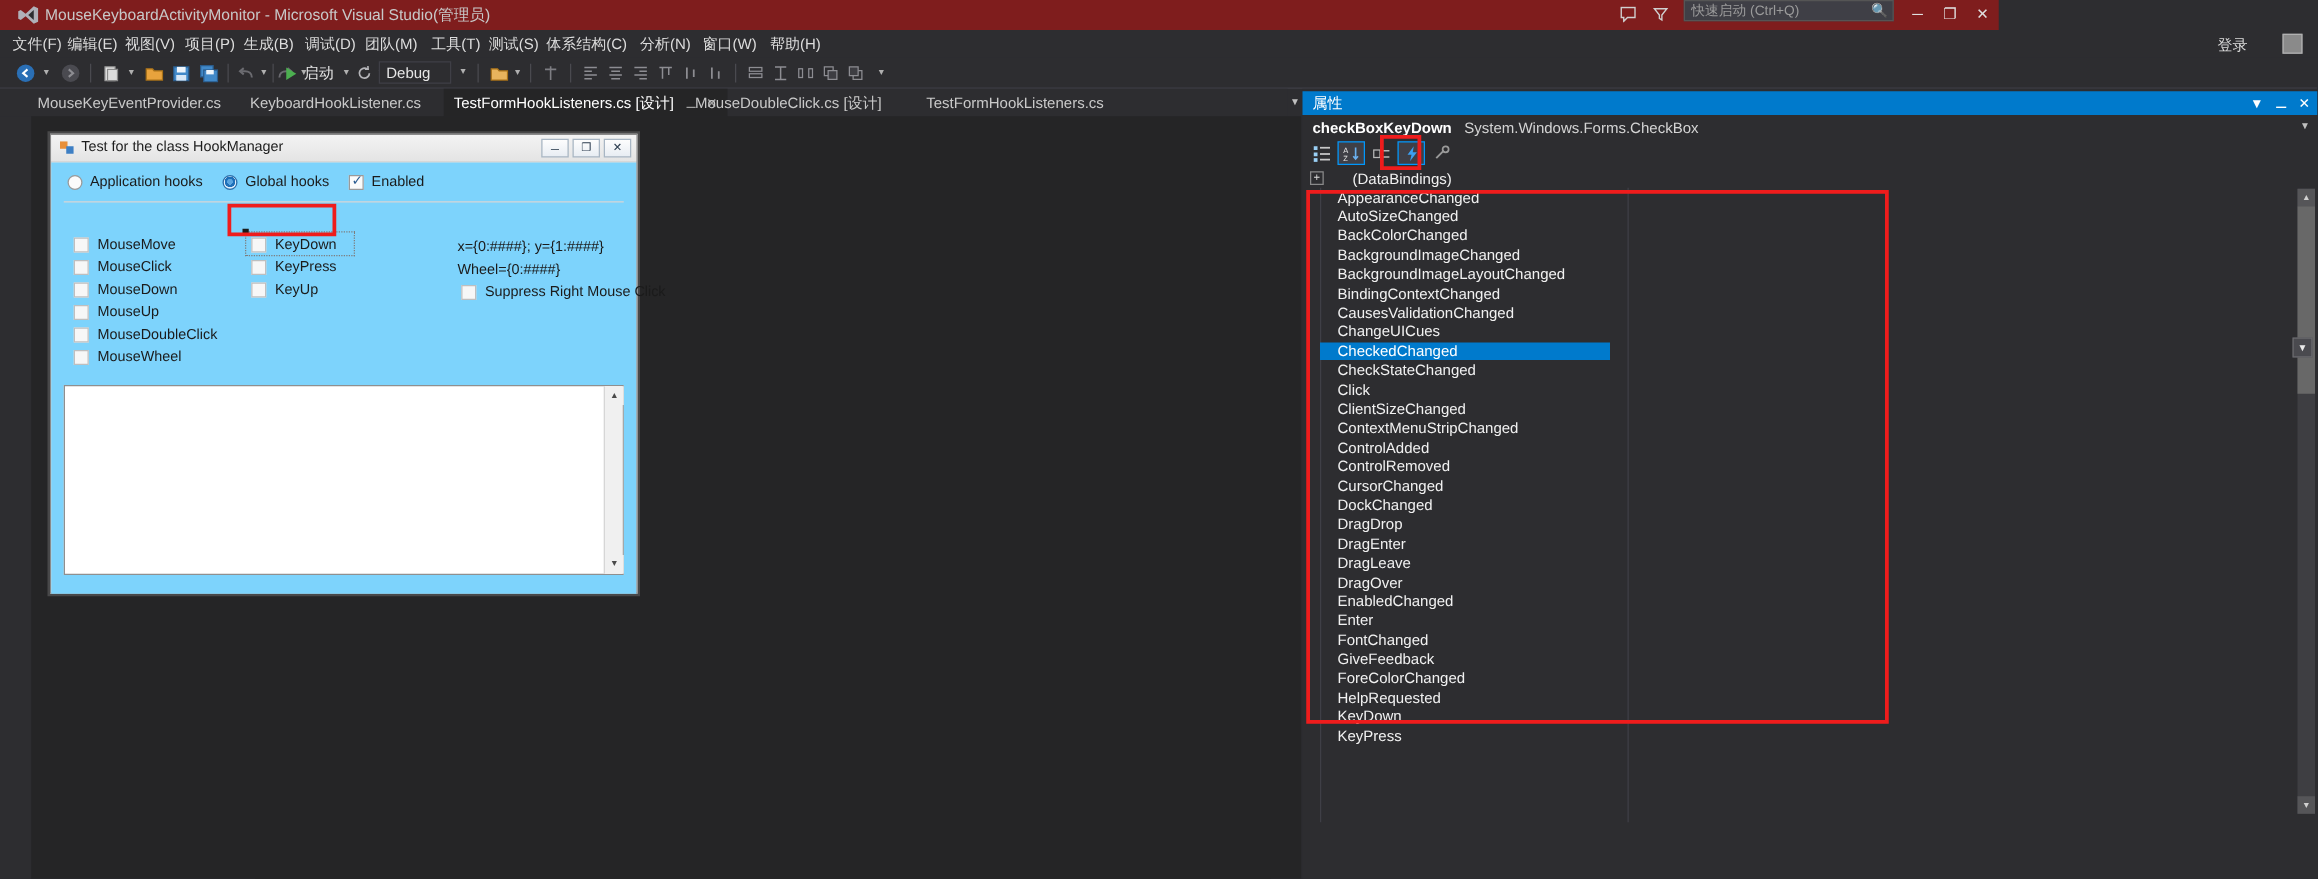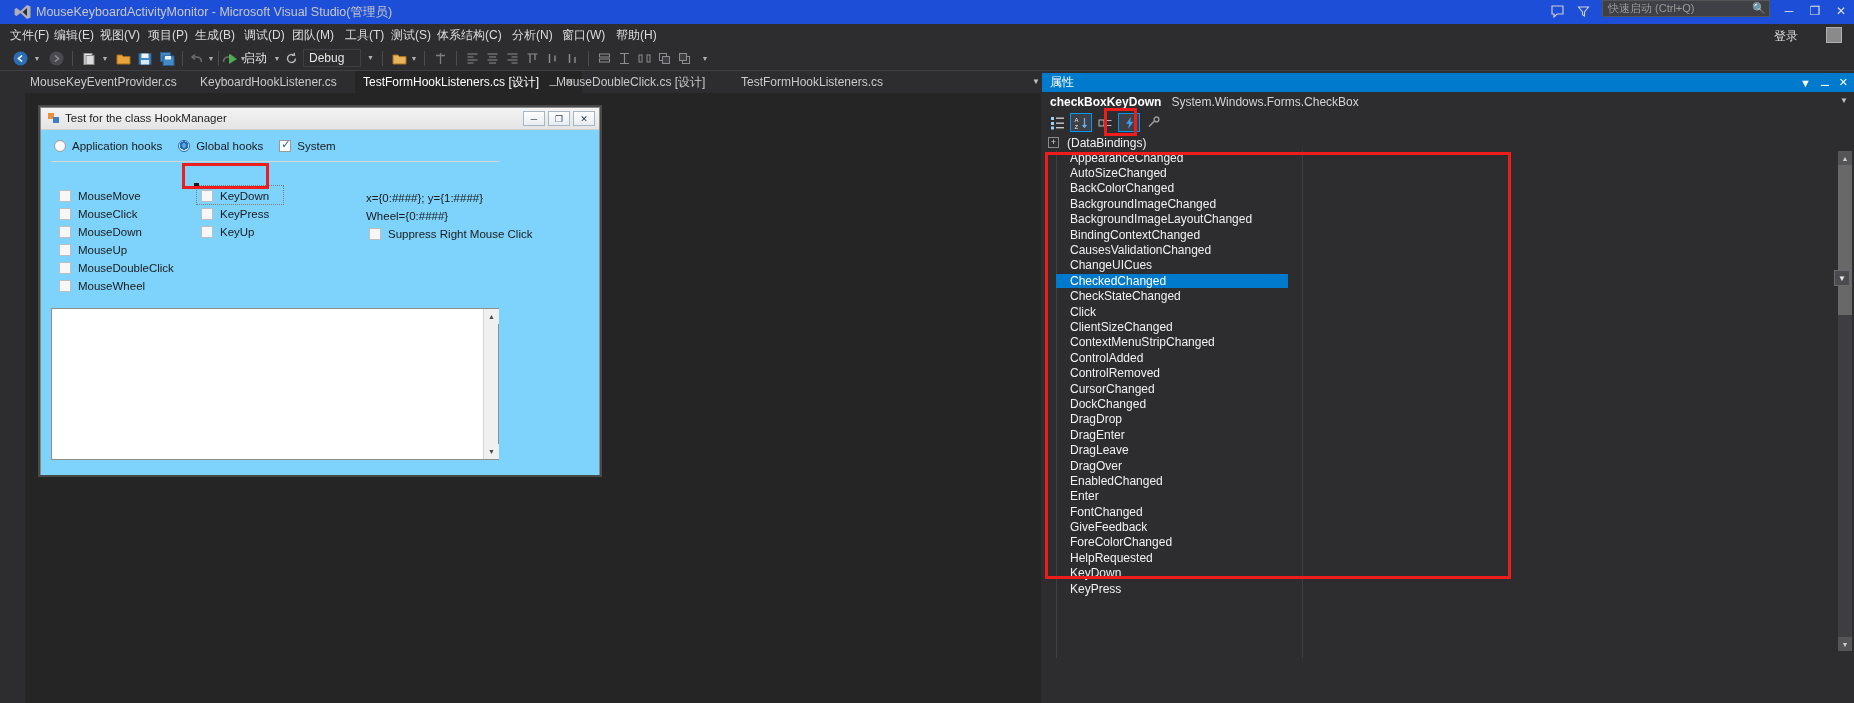--- a/index.html
+++ b/index.html
@@ -5,21 +5,21 @@
   * { box-sizing: border-box; margin:0; padding:0; }
   html,body {
     width:1854px; height:703px; overflow:hidden;
     background:#2d2d30;
     font-family:"Liberation Sans","DejaVu Sans",sans-serif;
     font-size:12px; color:#f1f1f1;
   }
   #app { position:relative; width:1854px; height:703px; background:#2d2d30; }
 
   
-  .titlebar { position:absolute; left:0; top:0; width:1854px; height:24px; background:#1d4ed8; }
+  .titlebar { position:absolute; left:0; top:0; width:1599px; height:24px; background:#7f1d1d; }
   .vs-logo { position:absolute; left:14px; top:4px; width:17px; height:16px; }
   .title-text { position:absolute; left:36px; top:4px; font-size:12.5px; color:#c8c8c8; white-space:nowrap; }
   .tb-right { position:absolute; right:0; top:0; height:24px; display:flex; align-items:flex-start; }
   .tb-icon { width:26px; height:22px; display:flex; align-items:center; justify-content:center; color:#d0d0d0; }
   .qsearch {
     width:168px; height:17px; background:#3f3f46; border:1px solid #555;
     display:flex; align-items:center; padding:0 3px 0 5px; margin:0 6px;
   }
   .qsearch span.ph { font-size:11px; color:#9b9b9b; flex:1; white-space:nowrap; }
   .qsearch span.mag { color:#b5b5b5; font-size:11px; }
@@ -51,21 +51,21 @@
          line-height:22px; white-space:nowrap; padding:0 8px; }
   .tab.active { background:#252526; color:#ffffff; }
   .tab .pin { font-size:10px; color:#a0a0a0; margin-left:6px; }
   .tab .cls { font-size:11px; color:#a0a0a0; margin-left:4px; }
   .tabstrip-caret { position:absolute; left:1032px; top:77px; font-size:8px; color:#c0c0c0; }
 
   
   .designer { position:absolute; left:25px; top:93px; width:1016px; height:610px; background:#252526; }
 
   
-  .winform { position:absolute; left:40px; top:107px; width:560px; height:368px;
+  .winform { position:absolute; left:40px; top:107px; width:470px; height:368px;
              background:#efefef; border:1px solid #8a8a8a;
              box-shadow:0 0 0 2px rgba(180,180,180,0.25); }
   .wf-title { position:relative; height:22px; background:linear-gradient(#f3f3f3,#e4e4e4);
               border-bottom:1px solid #d0d0d0; }
   .wf-ico { position:absolute; left:7px; top:5px; width:11px; height:11px; }
   .wf-caption { position:absolute; left:24px; top:4px; font-size:11.5px; color:#1c1c1c; white-space:nowrap; }
   .wf-btns { position:absolute; right:4px; top:3px; display:flex; gap:3px; }
   .wf-btn { width:22px; height:15px; border:1px solid #a8b6c4; background:linear-gradient(#fdfdfd,#e8edf3);
             display:flex; align-items:center; justify-content:center; font-size:9px; color:#2a3b4d; }
   .wf-body { position:relative; height:345px; background:#7dd3fc; }
@@ -108,21 +108,21 @@
   .props-obj b { color:#ffffff;margin-top:48px; }
   .props-obj span { color:#d4d4d4; }
   .props-objcaret { position:absolute; right:6px; top:25px; font-size:8px; color:#c0c0c0; }
   .props-tools { position:absolute; left:4px; top:41px; width:812px; height:21px; display:flex; align-items:center; gap:2px; }
   .ptool { width:22px; height:19px; display:flex; align-items:center; justify-content:center; }
   .ptool.sel { background:#3f3f46; border:1px solid #0097fb; }
 
   .db-row { position:absolute; left:6px; top:64px; height:15px; display:flex; align-items:center; }
   .db-exp { width:11px; height:11px; border:1px solid #8a8a8a; color:#dcdcdc; font-size:9px;
             display:flex; align-items:center; justify-content:center; line-height:1; }
-  .db-txt { font-size:12px; color:#f1f1f1; margin-left:8px; }
+  .db-txt { font-size:12px; color:#f1f1f1; margin-left:23px; }
 
   .grid { position:absolute; left:14px; top:79px; width:798px; height:508px; overflow:hidden; }
   .grow { position:relative; height:15.4px; display:flex; align-items:center; }
   .grow .nm { width:232px; font-size:12px; color:#f1f1f1; padding-left:14px; white-space:nowrap; overflow:hidden; }
   .grow .vl { flex:1; font-size:12px; color:#ffffff; font-weight:bold; padding-left:6px; white-space:nowrap; }
   .grow.sel .nm { background:#007acc; color:#fff; }
   .gridline { position:absolute; left:246px; top:0; width:1px; height:100%; background:#3f3f46; }
   .gridline2 { position:absolute; left:0; top:0; width:1px; height:100%; background:#3f3f46; }
   .pscroll { position:absolute; right:2px; top:80px; width:14px; height:500px; background:#3e3e42; }
   .pscroll .pa { width:14px; height:14px; display:flex; align-items:center; justify-content:center;
@@ -369,21 +369,21 @@
       </div>
     </div>
     <div class="wf-body">
 
       <div class="radio-row">
         <span class="rad"></span>
         <span class="rl">Application hooks</span>
         <span class="rad on"></span>
         <span class="rl">Global hooks</span>
         <span class="chk on"></span>
-        <span class="rl">System</span>
+        <span class="rl">Enabled</span>
       </div>
 
       <div class="wf-sep"></div>
 
       <div class="cbrow" style="left:18px;top:60px">
           <span class="chk cb-dim"></span>
           <span class="cl">MouseMove</span>
         </div>
       <div class="cbrow" style="left:18px;top:78px">
           <span class="chk cb-dim"></span>

